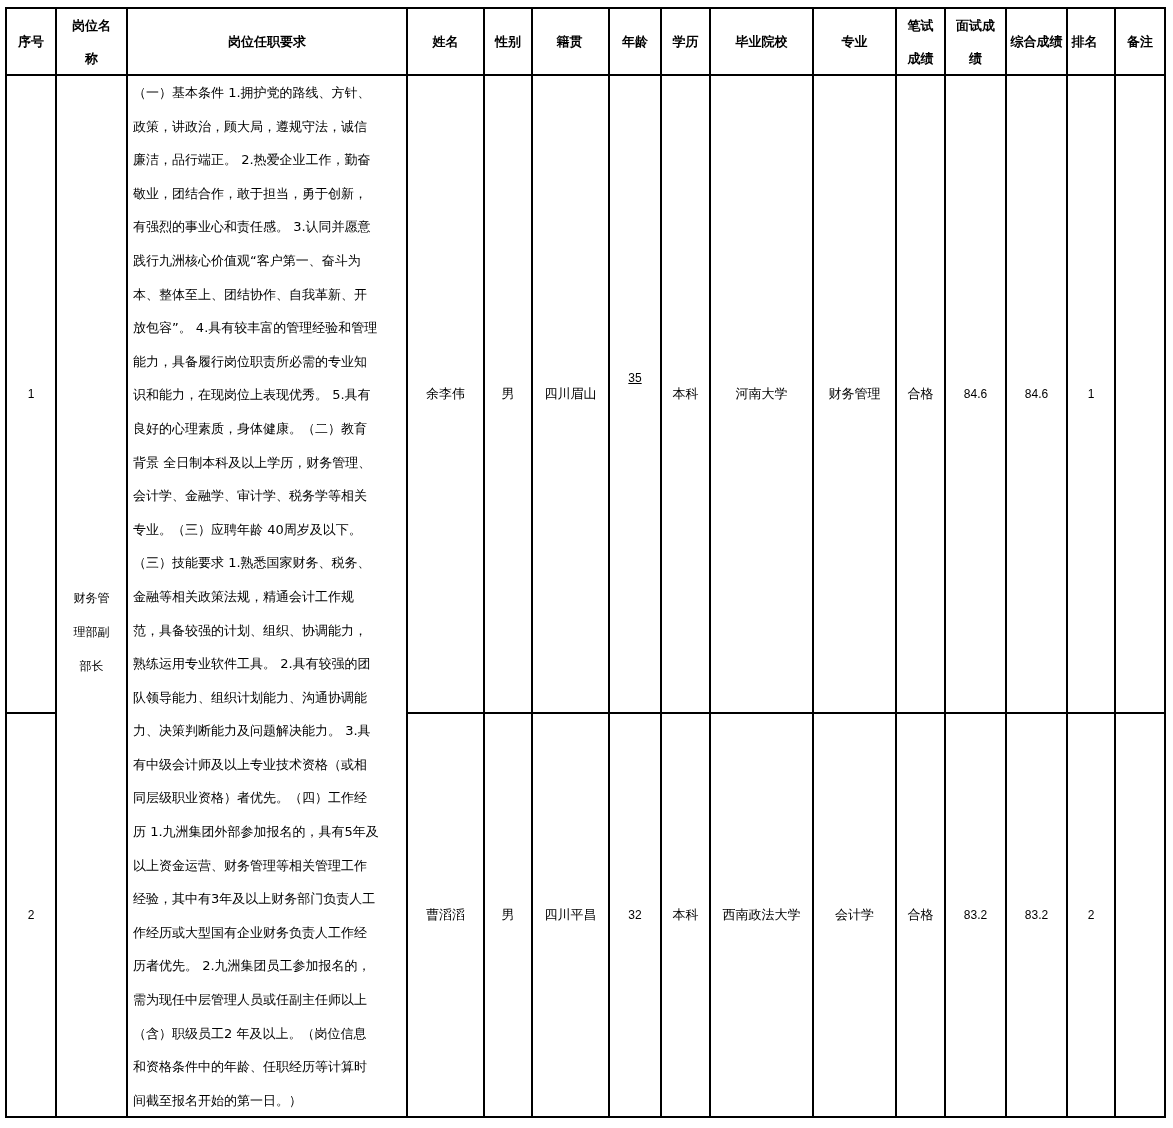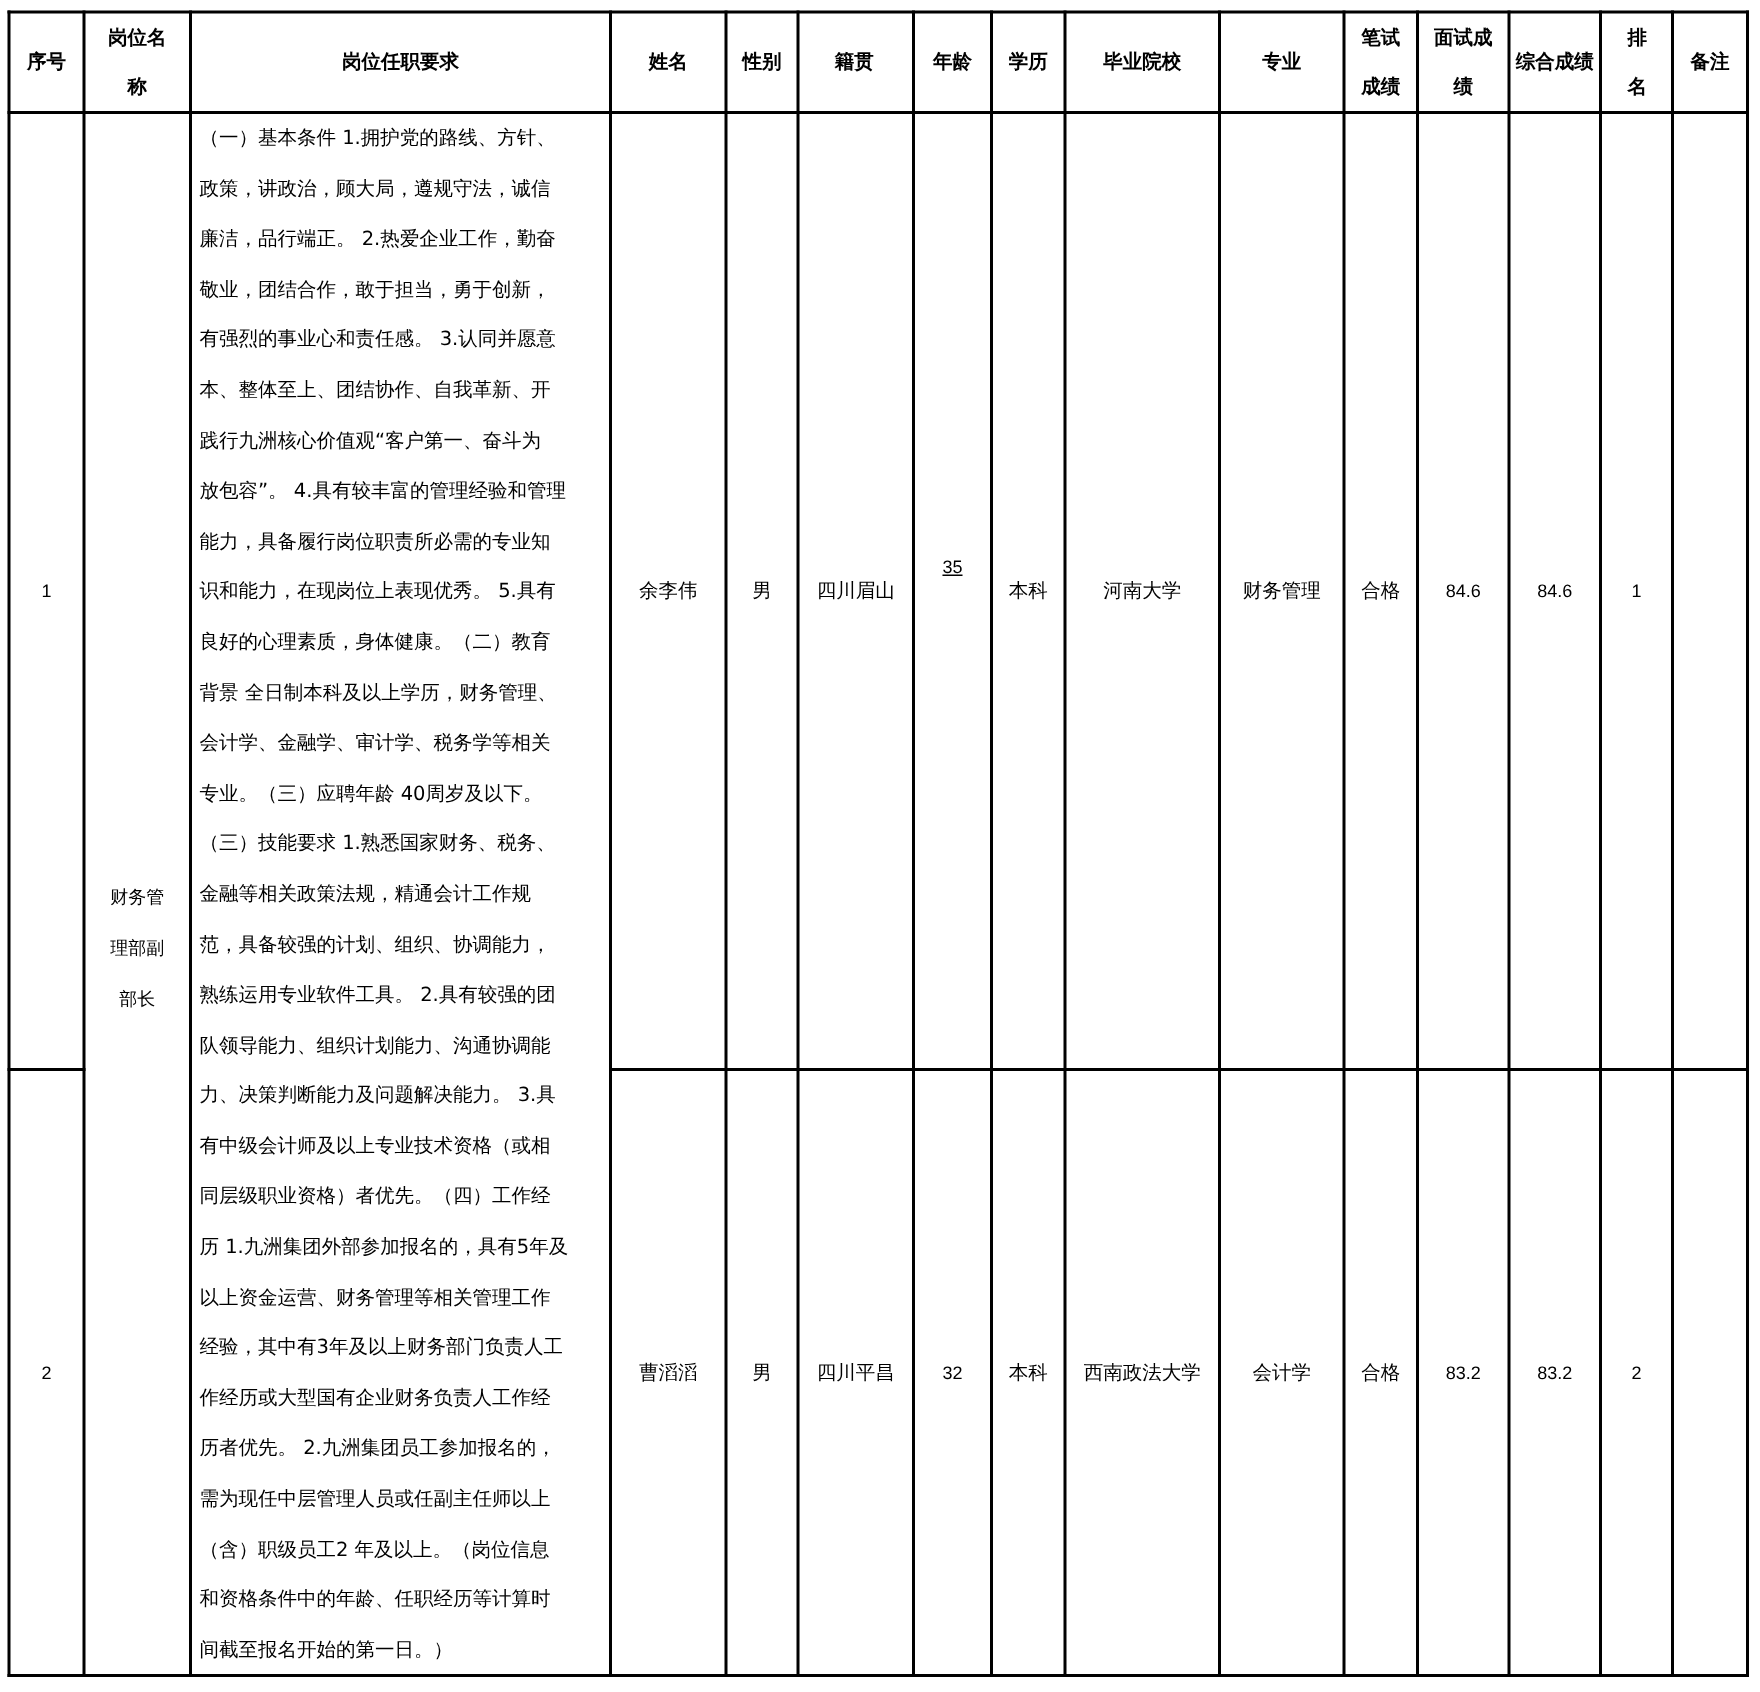--- a/index.html
+++ b/index.html
@@ -83,41 +83,41 @@
     <span>成绩</span>
   </div>
   <div class="cell hdr" style="left:946px; top:9px; width:59px; height:65px; flex-direction:column;">
     <span>面试成</span>
     <span>绩</span>
   </div>
   <div class="cell hdr" style="left:1007px; top:9px; width:59px; height:65px; flex-direction:row;">
     <span>综合成</span>
     <span>绩</span>
   </div>
-  <div class="cell hdr" style="left:1068px; top:9px; width:33px; height:65px;padding-left:14px;">
+  <div class="cell hdr" style="left:1068px; top:9px; width:33px; height:65px;">
       <span>排名</span>
     </div>
   <div class="cell hdr" style="left:1116px; top:9px; width:48px; height:65px;">
       <span>备注</span>
     </div>
 
   <div class="cell pos" style="left:57px; top:76px; width:69px; height:1040px; flex-direction:column; padding-top:72px;">
     <span>财务管</span>
     <span>理部副</span>
     <span>部长</span>
   </div>
 
   <div class="req">
     <span class="req-line">（一）基本条件 1.拥护党的路线、方针、</span>
     <span class="req-line">政策，讲政治，顾大局，遵规守法，诚信</span>
     <span class="req-line">廉洁，品行端正。 2.热爱企业工作，勤奋</span>
     <span class="req-line">敬业，团结合作，敢于担当，勇于创新，</span>
     <span class="req-line">有强烈的事业心和责任感。 3.认同并愿意</span>
+    <span class="req-line">践行九洲核心价值观“客户第一、奋斗为</span>
     <span class="req-line">本、整体至上、团结协作、自我革新、开</span>
-    <span class="req-line">践行九洲核心价值观“客户第一、奋斗为</span>
     <span class="req-line">放包容”。 4.具有较丰富的管理经验和管理</span>
     <span class="req-line">能力，具备履行岗位职责所必需的专业知</span>
     <span class="req-line">识和能力，在现岗位上表现优秀。 5.具有</span>
     <span class="req-line">良好的心理素质，身体健康。（二）教育</span>
     <span class="req-line">背景 全日制本科及以上学历，财务管理、</span>
     <span class="req-line">会计学、金融学、审计学、税务学等相关</span>
     <span class="req-line">专业。（三）应聘年龄 40周岁及以下。</span>
     <span class="req-line">（三）技能要求 1.熟悉国家财务、税务、</span>
     <span class="req-line">金融等相关政策法规，精通会计工作规</span>
     <span class="req-line">范，具备较强的计划、组织、协调能力，</span>

